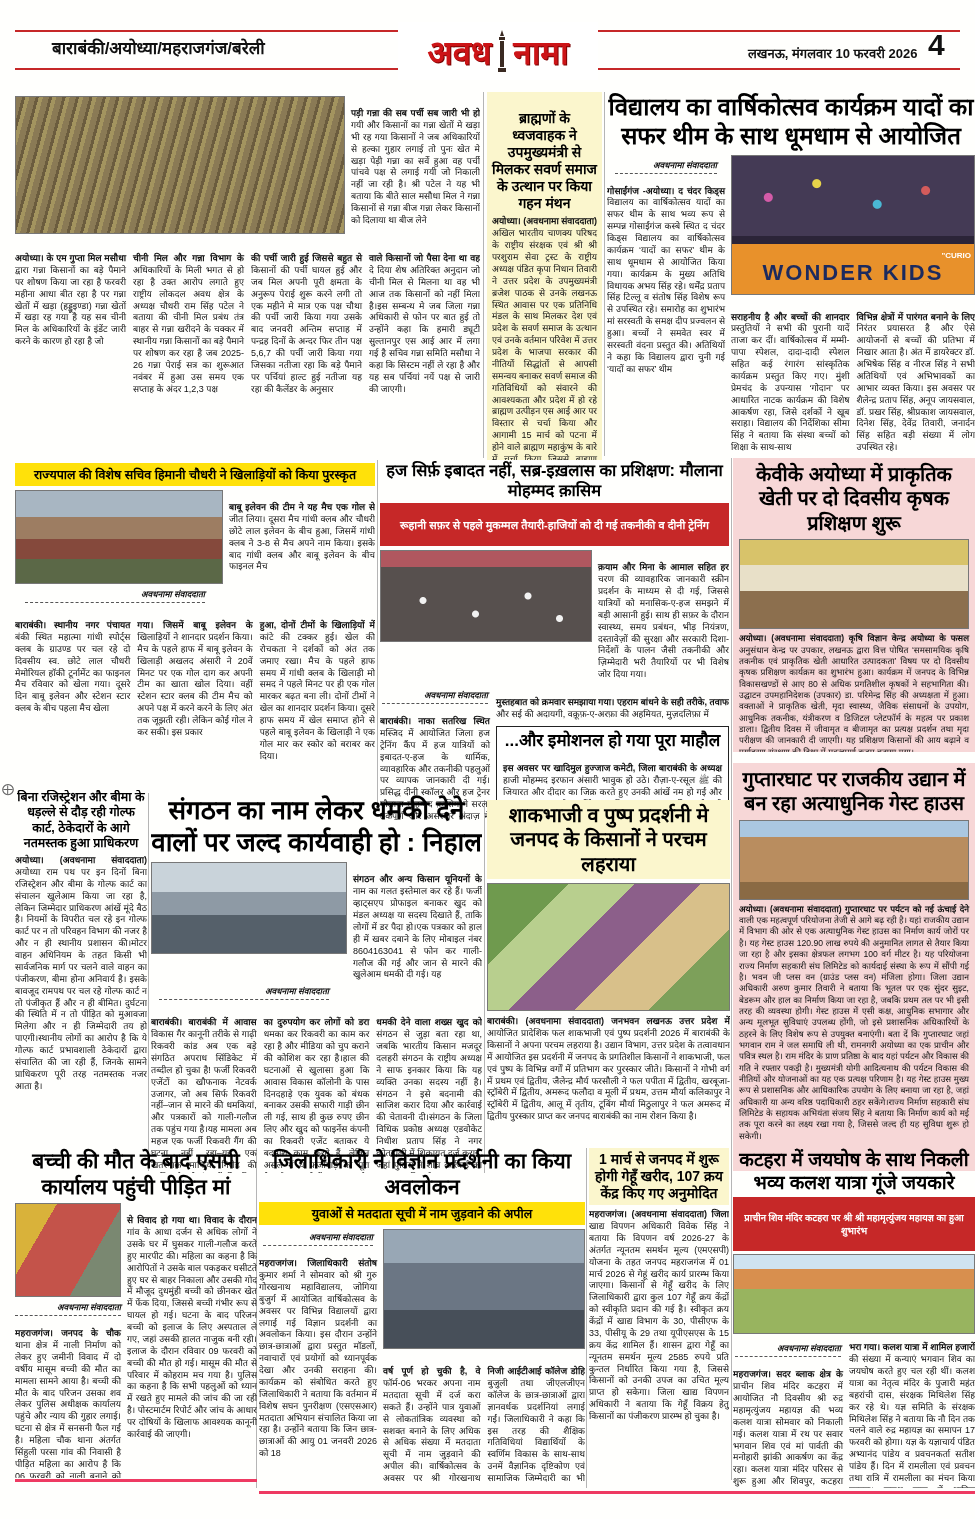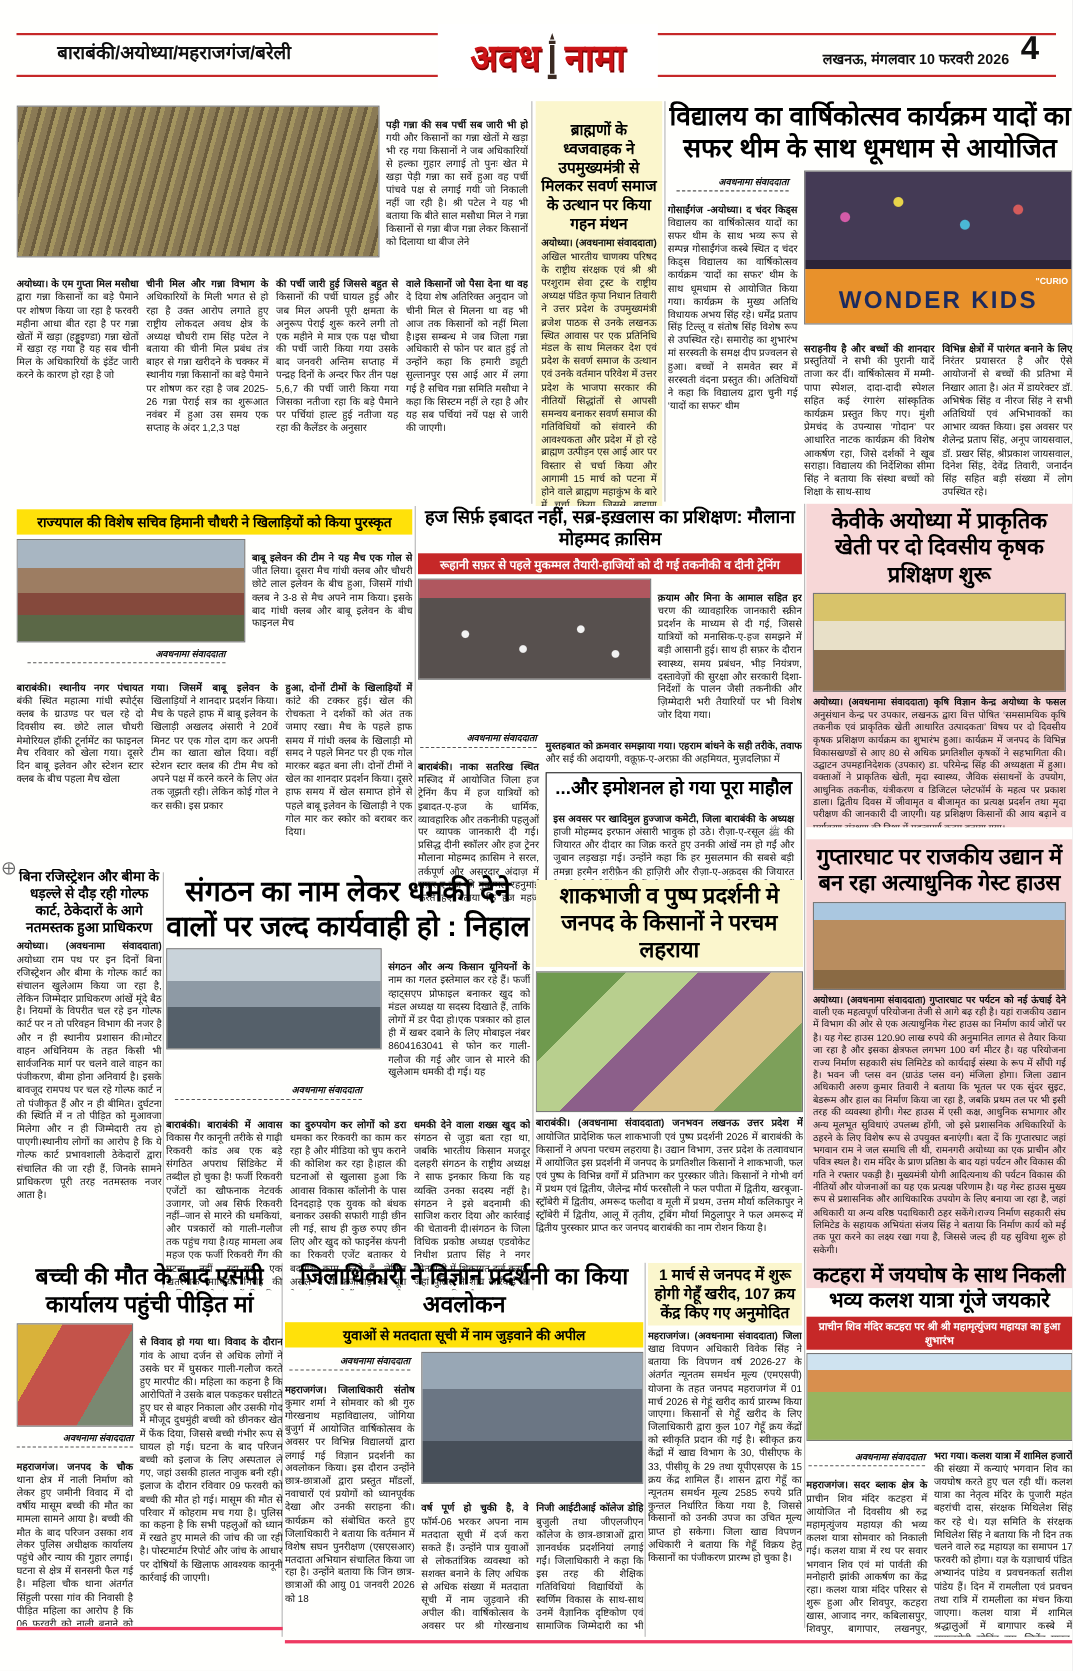--- a/index.html
+++ b/index.html
@@ -12,21 +12,21 @@
     font-family:"Liberation Sans","DejaVu Sans",sans-serif;color:var(--ink);overflow:hidden;}
   .art{position:absolute;overflow:hidden;}
   .hl{font-weight:bold;text-align:center;line-height:1.22;color:#000;}
   .hl-xl{font-size:26px;}
   .hl-lg{font-size:24px;}
   .hl-md{font-size:20px;}
   .hl-sm{font-size:14px;}
   .subhead-y{background:var(--hl-yellow);color:#000;font-weight:bold;font-size:12.5px;
     text-align:center;padding:3px 2px;margin:3px 0;}
   .subhead-r{background:var(--accent-red);color:#fff;font-weight:bold;font-size:11px;
-    text-align:center;padding:2px 2px;margin:3px 0;}
+    text-align:center;padding:14px 2px;margin:3px 0;}
   .bodytxt{font-size:9px;line-height:1.32;text-align:justify;margin-top:12px;}
   .bodytxt::first-line{font-weight:bold;}
   .row{display:flex;gap:6px;margin-top:4px;}
   .colrow{display:flex;gap:7px;margin-top:5px;}
   .col{flex:1;min-width:0;}
   .byline{font-size:8.5px;font-weight:bold;font-style:italic;text-align:right;
     border-bottom:1px dashed #555;padding-bottom:3px;margin:4px 8px 5px 8px;}
   .photo{border:1px solid #777;flex:none;position:relative;overflow:hidden;}
   .vsep{position:absolute;width:1px;background:#b5b5b5;}
   .hrule{position:absolute;height:2px;background:var(--accent-red);}

